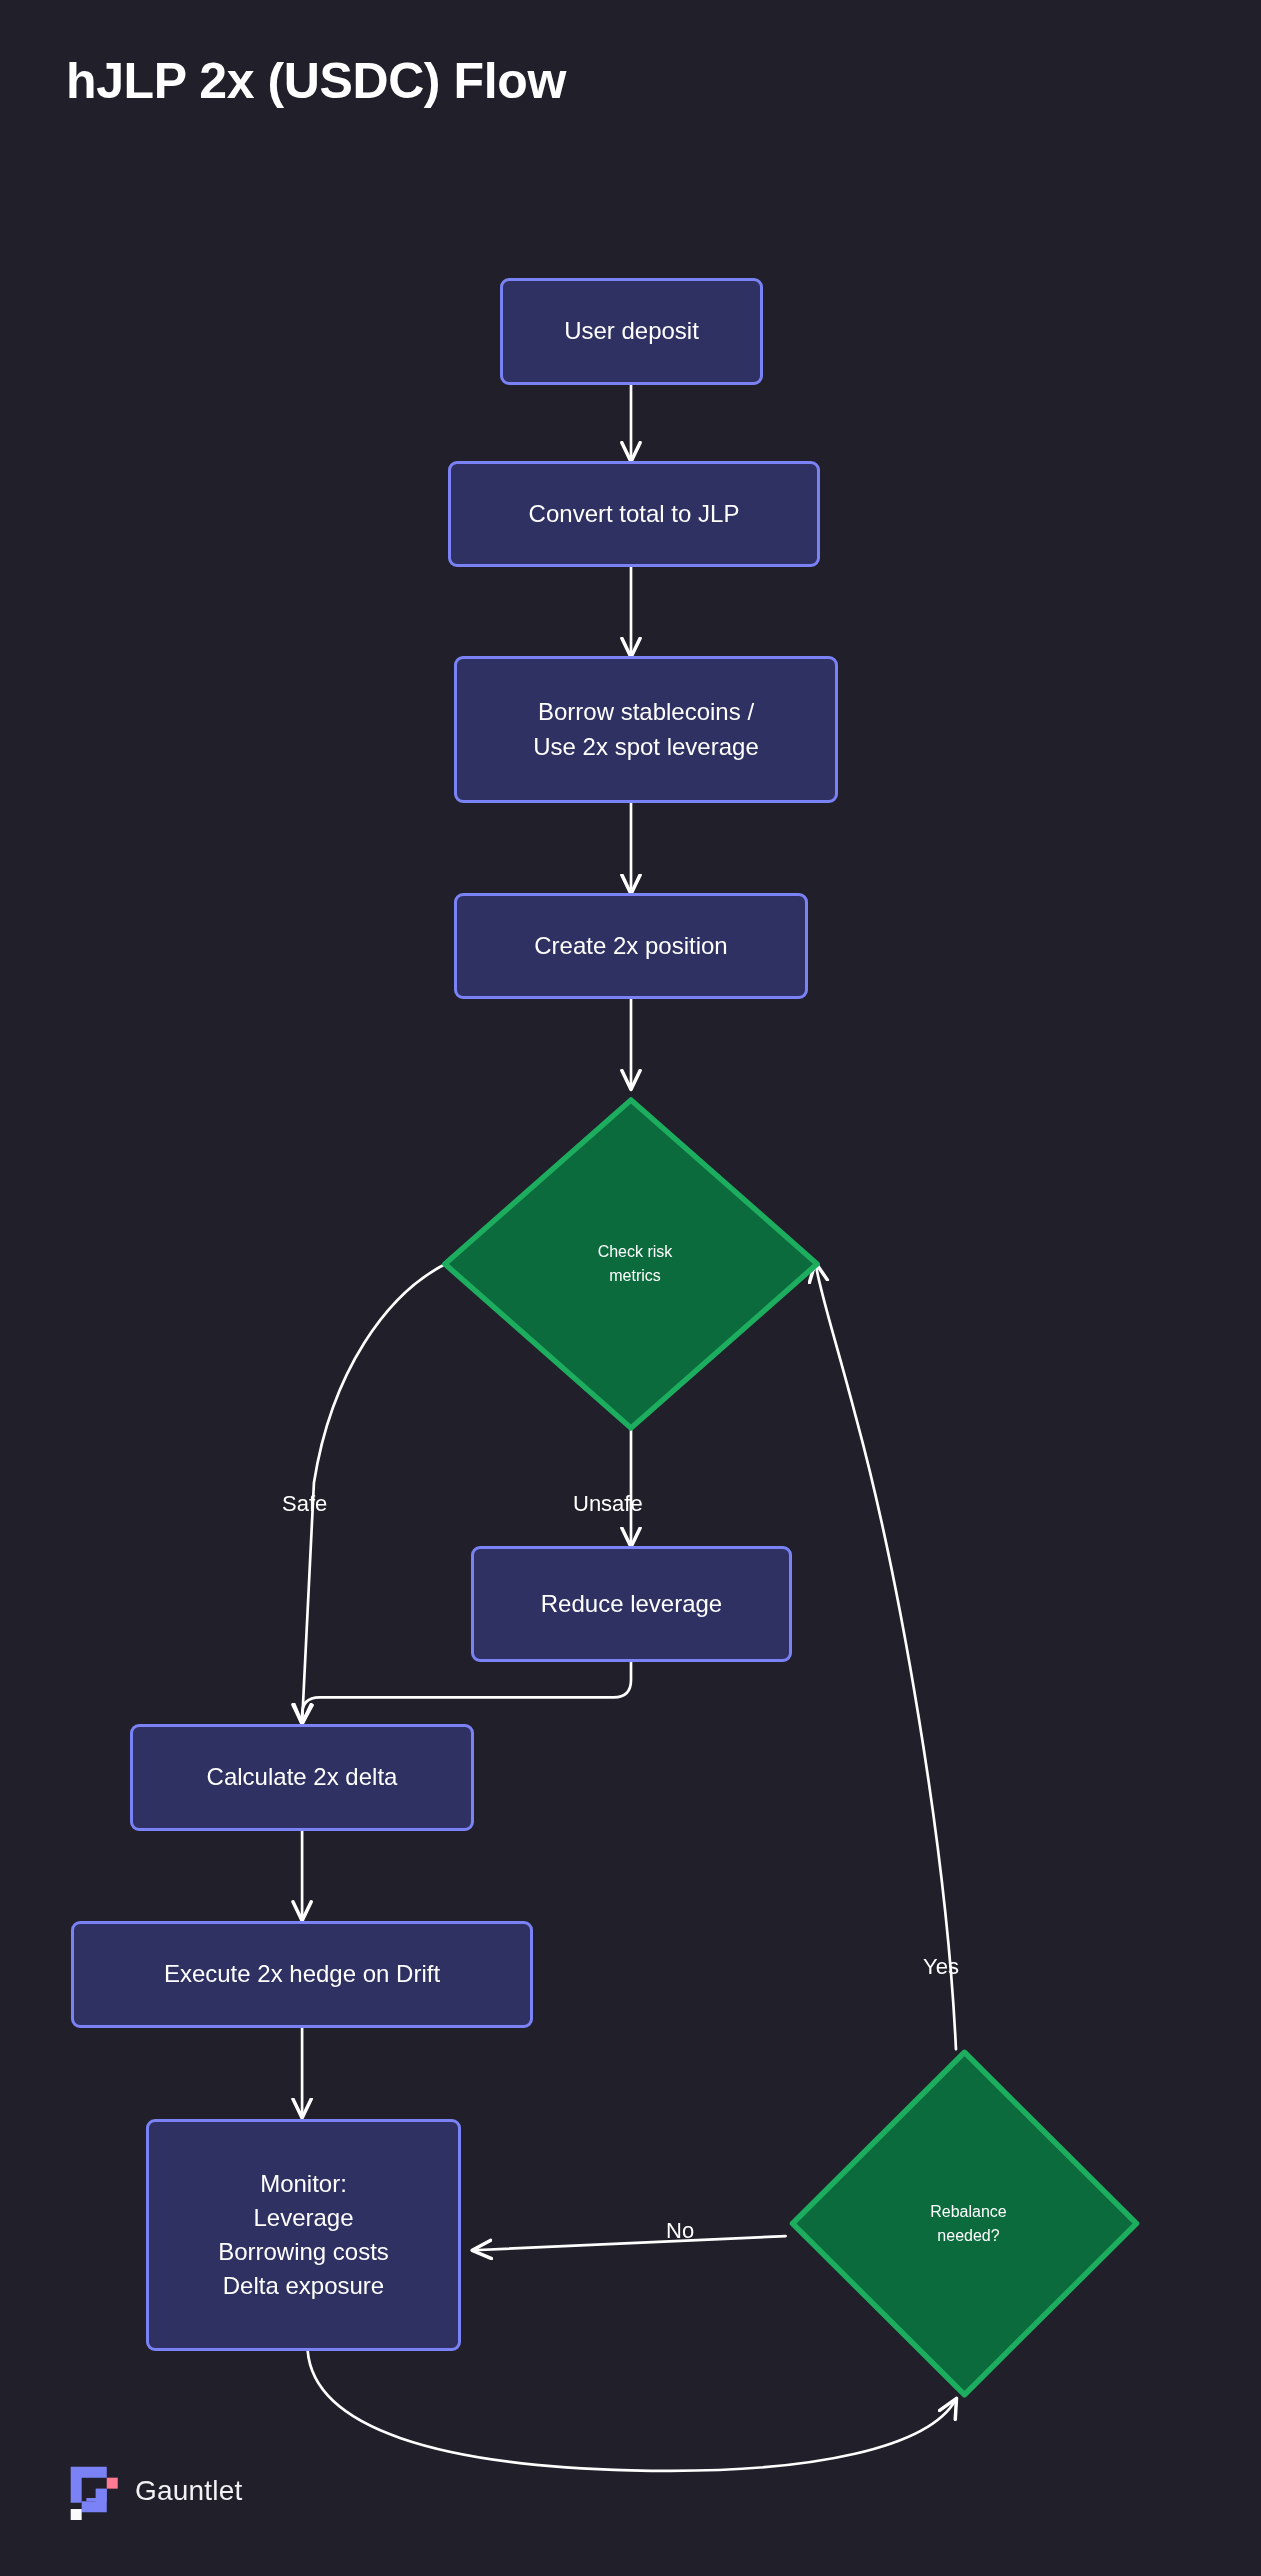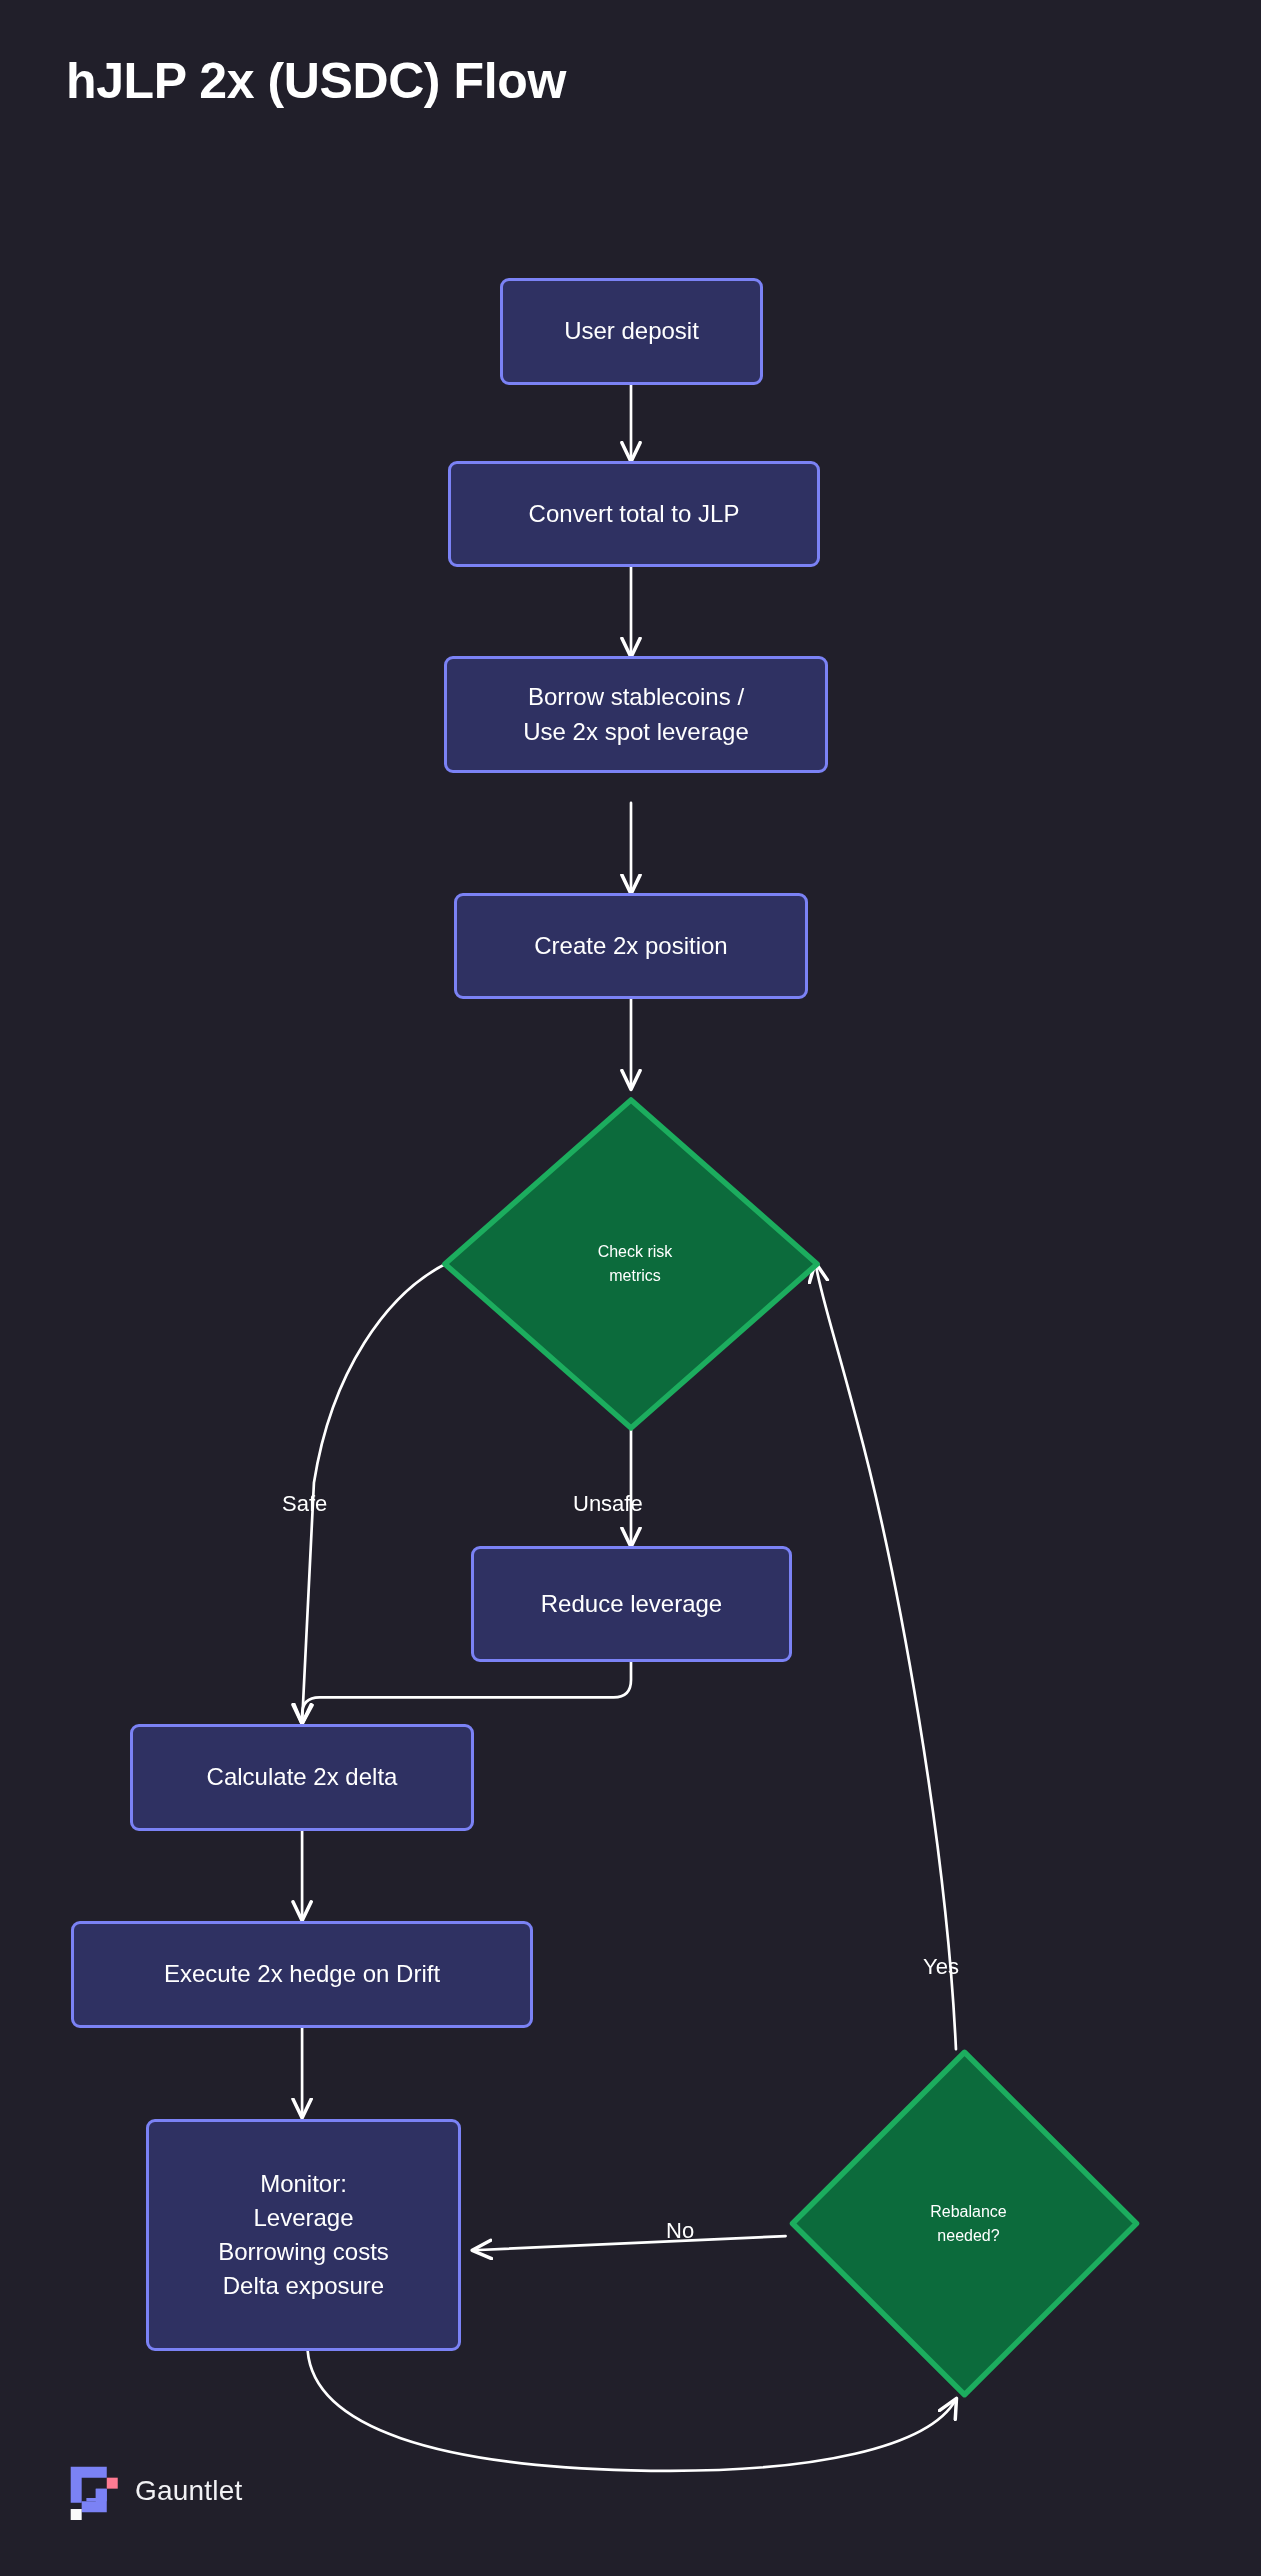--- a/index.html
+++ b/index.html
@@ -164,21 +164,21 @@
 </svg>
 
 <div class="node" style="left:500px; top:278px; width:263px; height:107px;">
   <span class="node-text">User deposit</span>
 </div>
 
 <div class="node" style="left:448px; top:461px; width:372px; height:106px;">
   <span class="node-text">Convert total to JLP</span>
 </div>
 
-<div class="node" style="left:444px; top:656px; width:384px; height:117px;">
+<div class="node" style="left:454px; top:656px; width:384px; height:147px;">
   <span class="node-text">Borrow stablecoins /
 Use 2x spot leverage</span>
 </div>
 
 <div class="node" style="left:454px; top:893px; width:354px; height:106px;">
   <span class="node-text">Create 2x position</span>
 </div>
 
 <div class="diamond" style="left:437px; top:1092px; width:388px; height:344px;">
   <svg class="dia-shape" viewBox="0 0 492 436" xmlns="http://www.w3.org/2000/svg">

